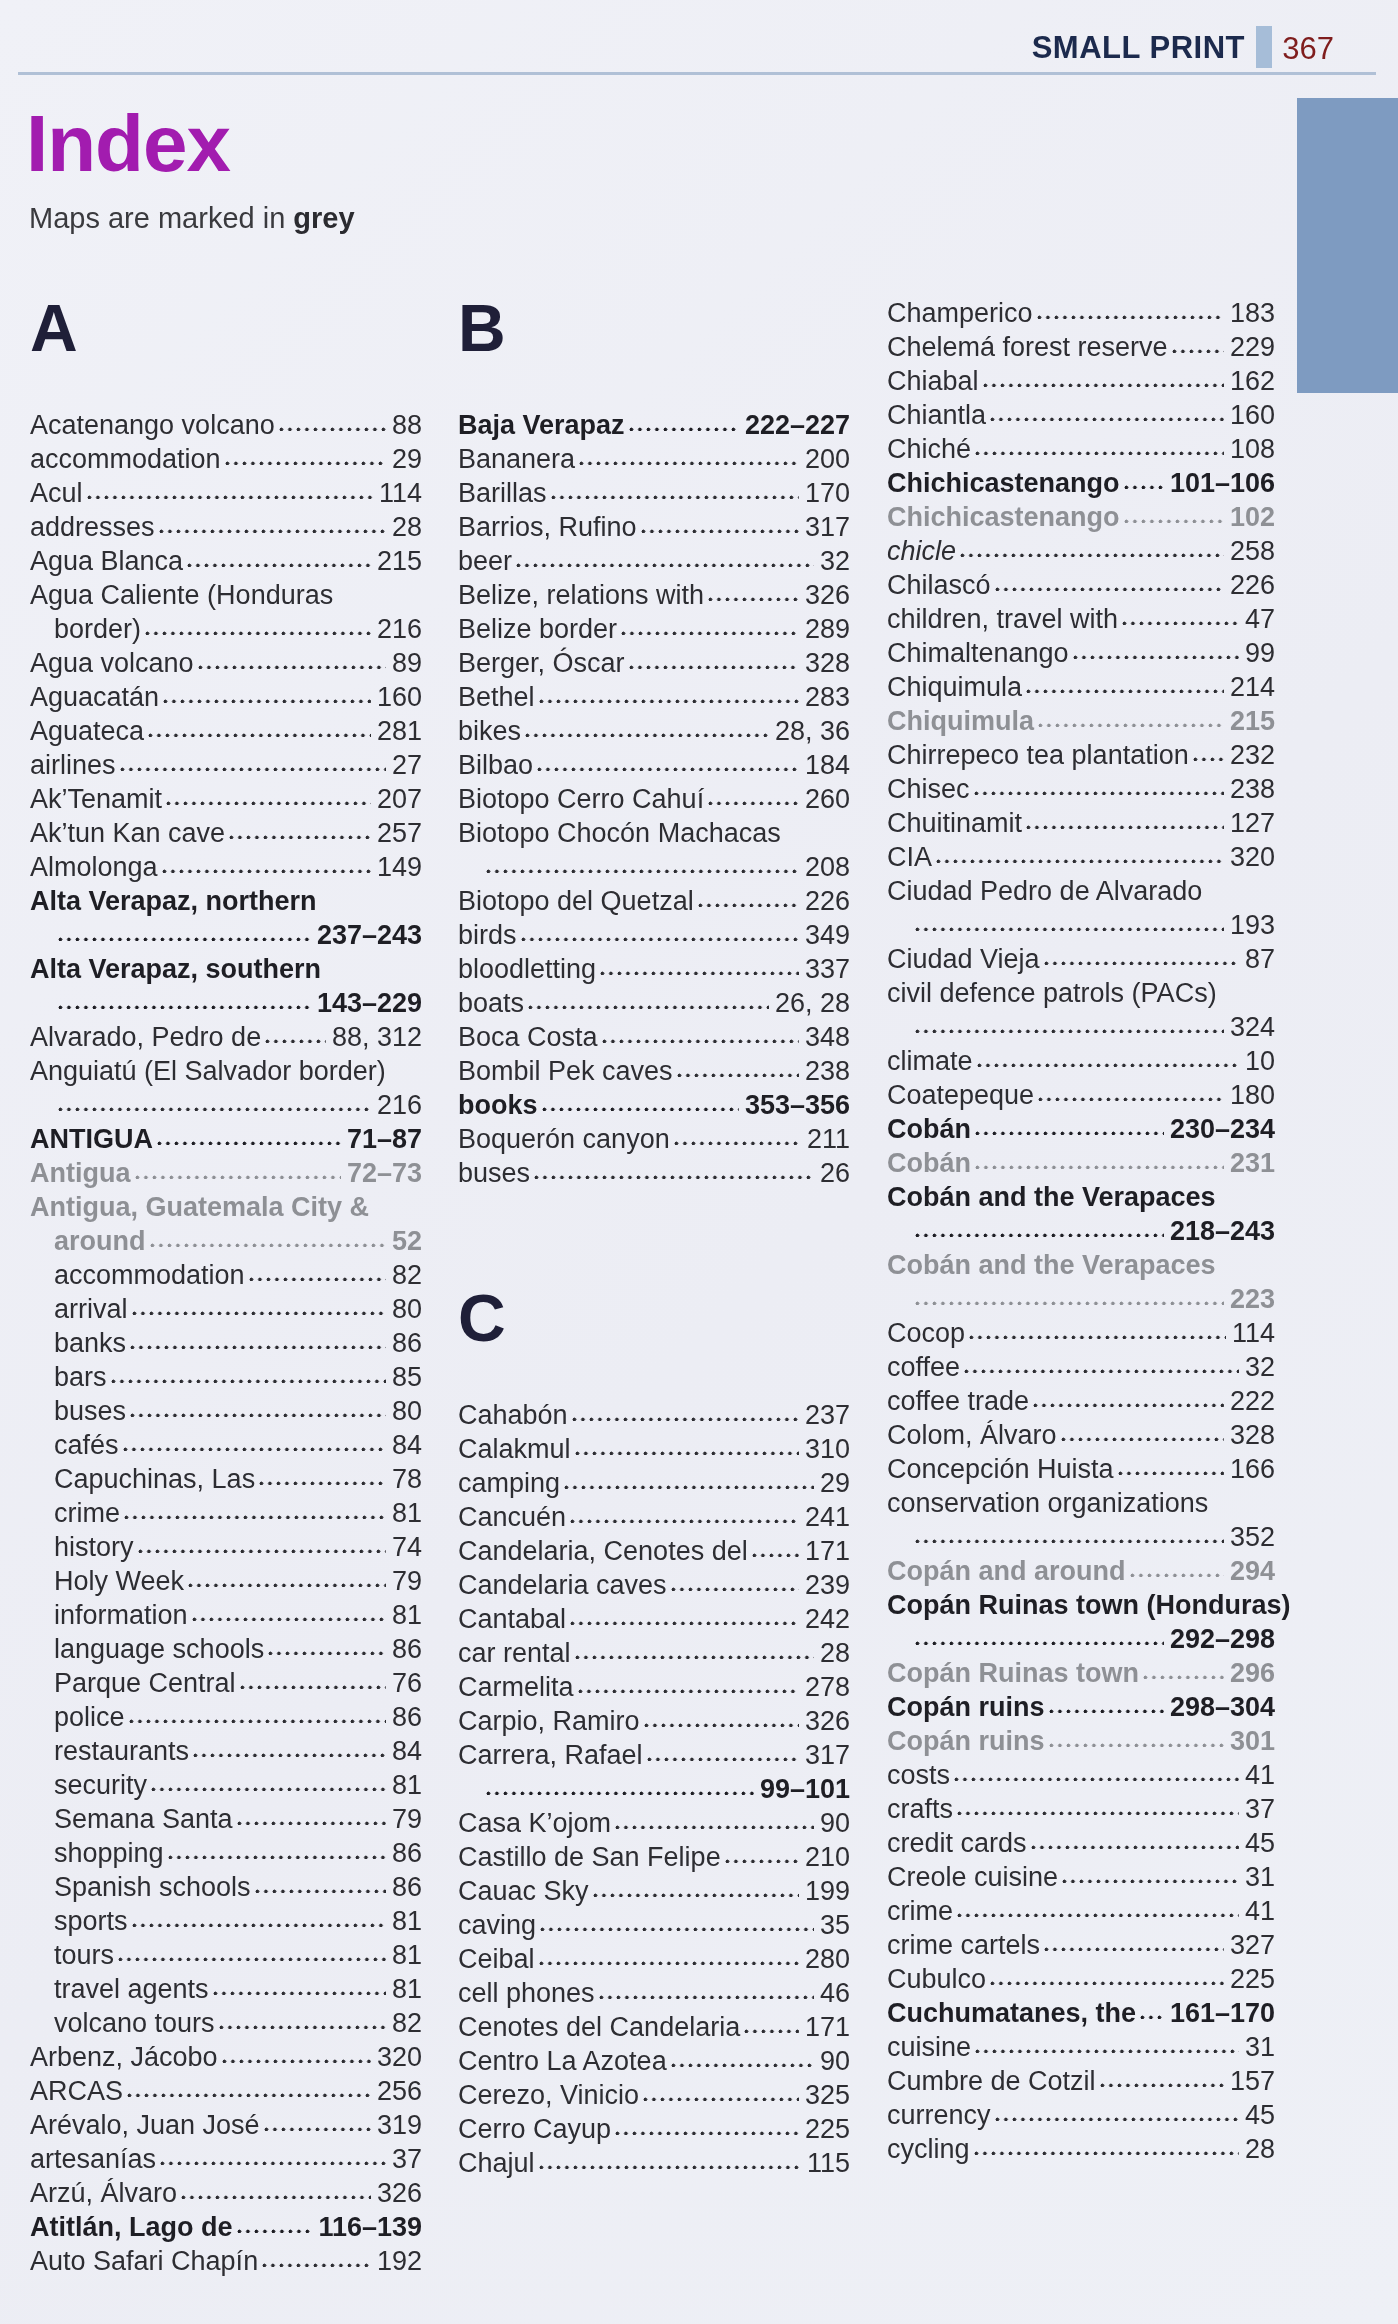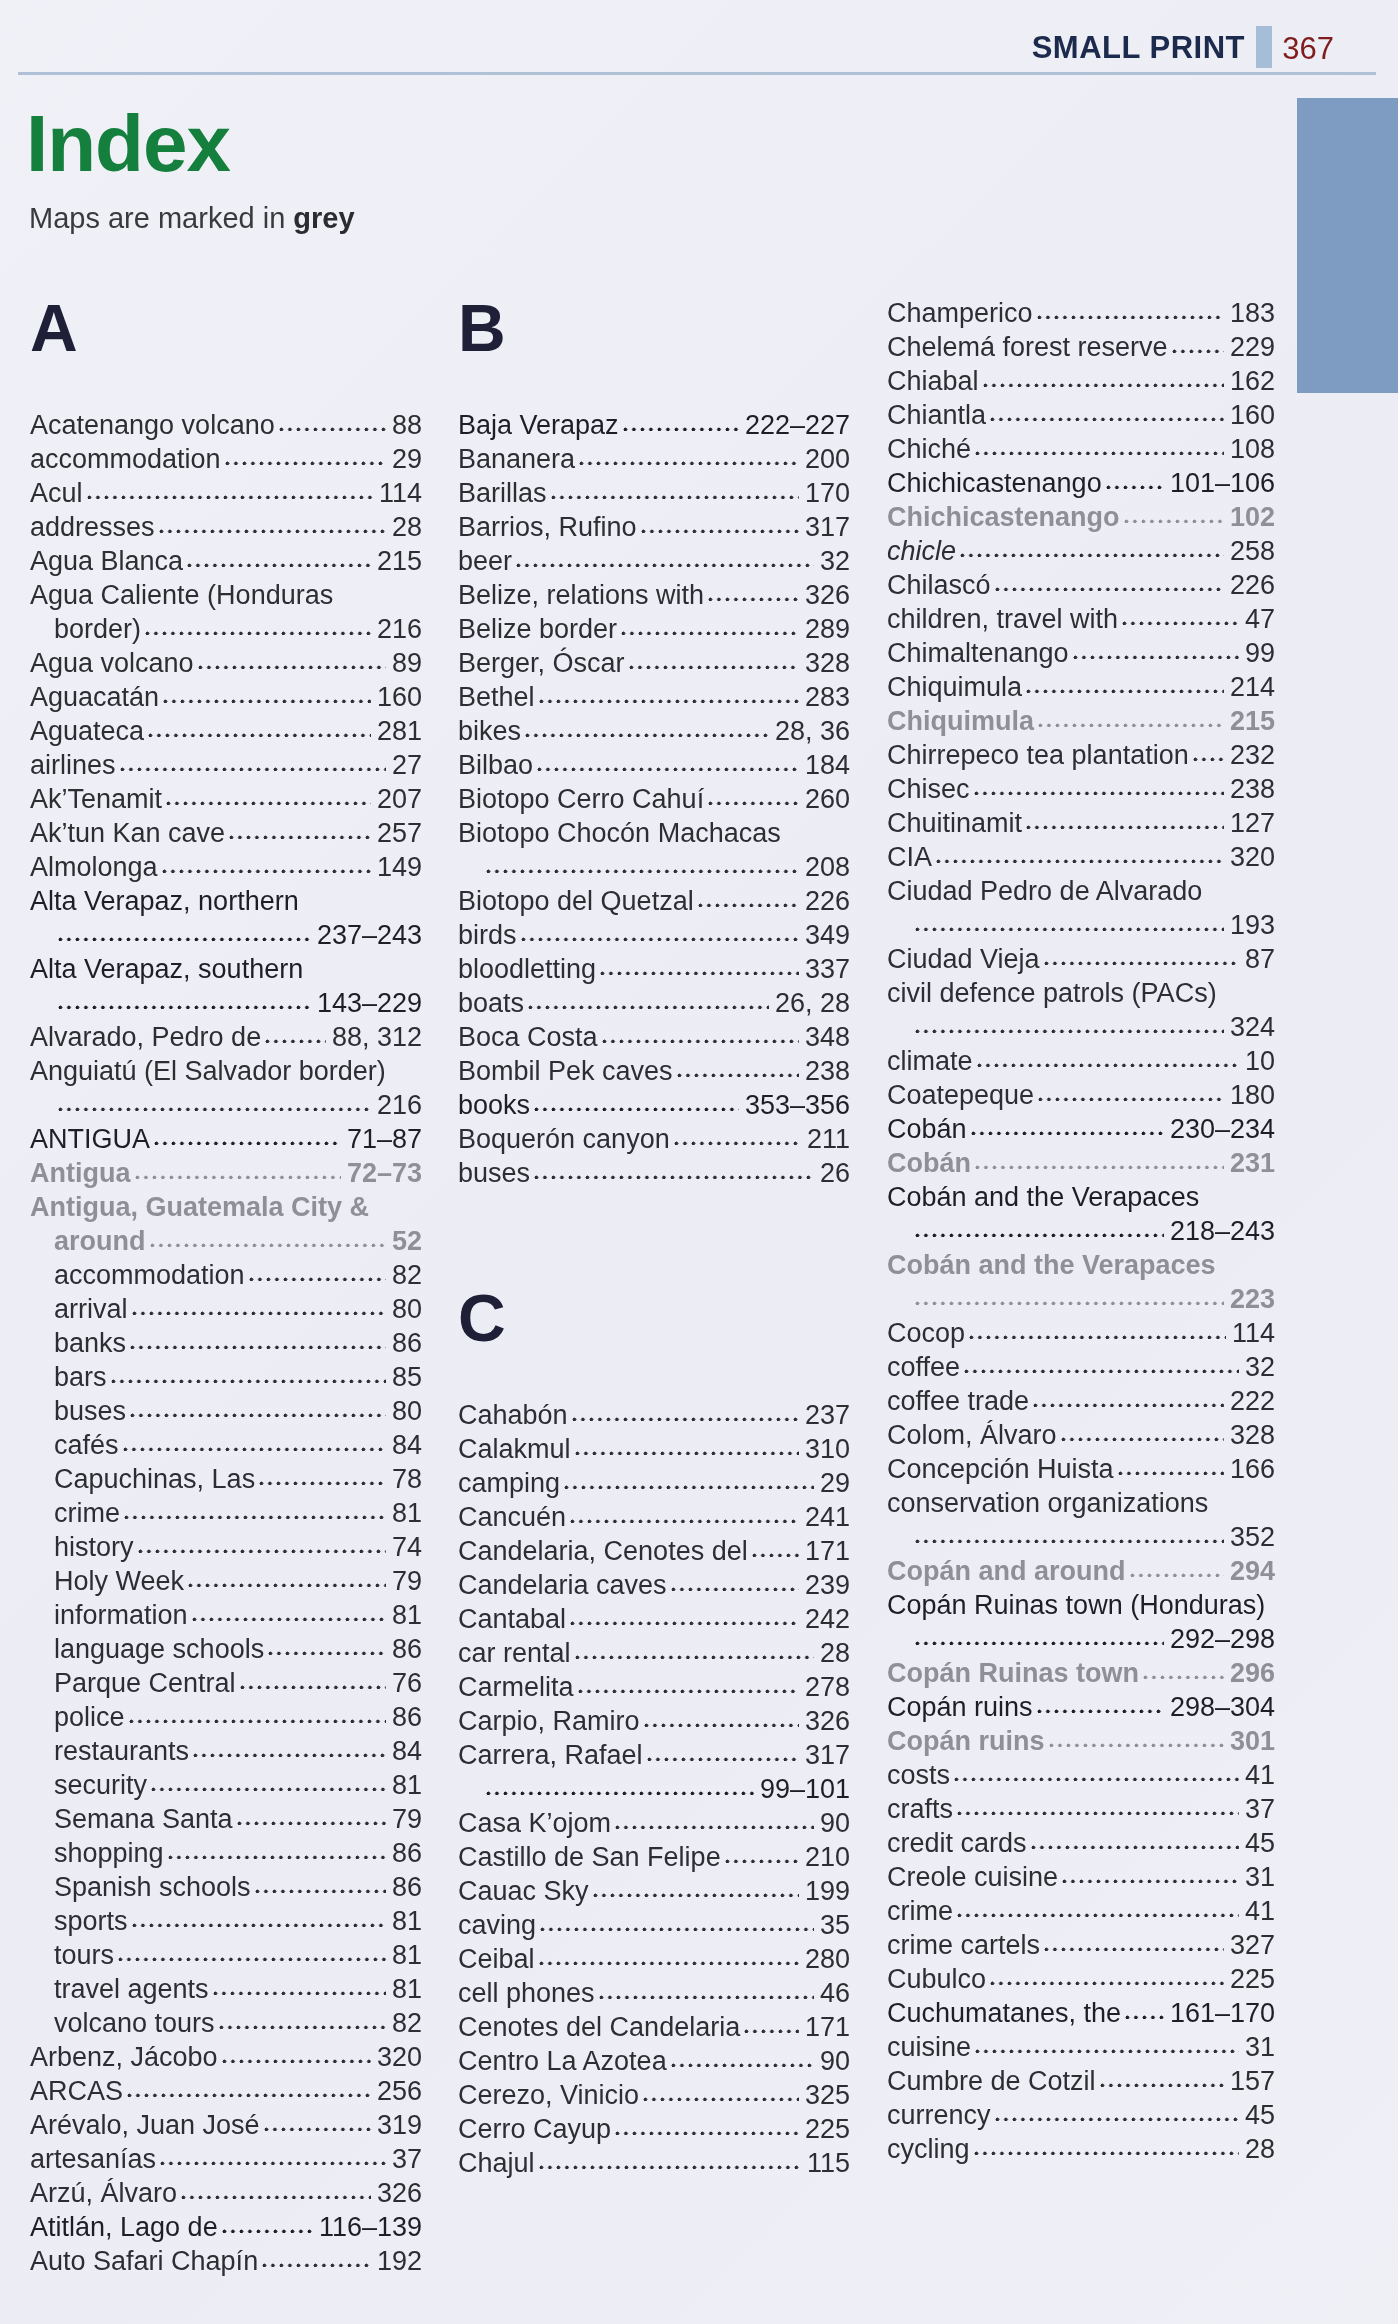--- a/index.html
+++ b/index.html
@@ -38,21 +38,21 @@
     position:absolute;top:72px;left:18px;right:22px;height:3px;
     background:var(--rule);
   }
   .blue-tab{
     position:absolute;top:98px;left:1297px;width:101px;height:295px;
     background:var(--tab);
   }
   
   .title{
     position:absolute;top:104px;left:26px;
-    font-size:80px;font-weight:700;color:#15803d;letter-spacing:-1px;line-height:1;
+    font-size:80px;font-weight:700;color:#a21caf;letter-spacing:-1px;line-height:1;
   }
   .subtitle{
     position:absolute;top:202px;left:29px;
     font-size:29px;color:#3a3a3e;
   }
   .subtitle b{color:#2b2b30;}
   
   .cols{
     position:absolute;top:296px;left:30px;
     display:flex;
@@ -65,21 +65,21 @@
     font-size:66px;font-weight:700;color:var(--letter);
     line-height:64px;height:64px;margin-bottom:48px;
   }
   .letter.mid{margin-top:96px;}
   .row{
     display:flex;align-items:baseline;
     height:34px;font-size:27px;line-height:34px;
     color:var(--text);white-space:pre;
   }
   .row.ind{padding-left:24px;}
-  .row.b{font-weight:400;color:var(--bold);}
+  .row.b{font-weight:700;color:var(--bold);}
   .row.bg{font-weight:700;color:var(--grey);}
   .row.i .t{font-style:italic;}
   .t{flex:0 0 auto;}
   .leader{
     flex:1 1 auto;min-width:14px;height:34px;align-self:stretch;
     margin:0 3px 0 3px;
     background-image:radial-gradient(circle at 2.4px 2.4px, currentColor 1.7px, transparent 2.1px);
     background-size:8.5px 6px;
     background-repeat:repeat-x;
     background-position:1px 19px;

